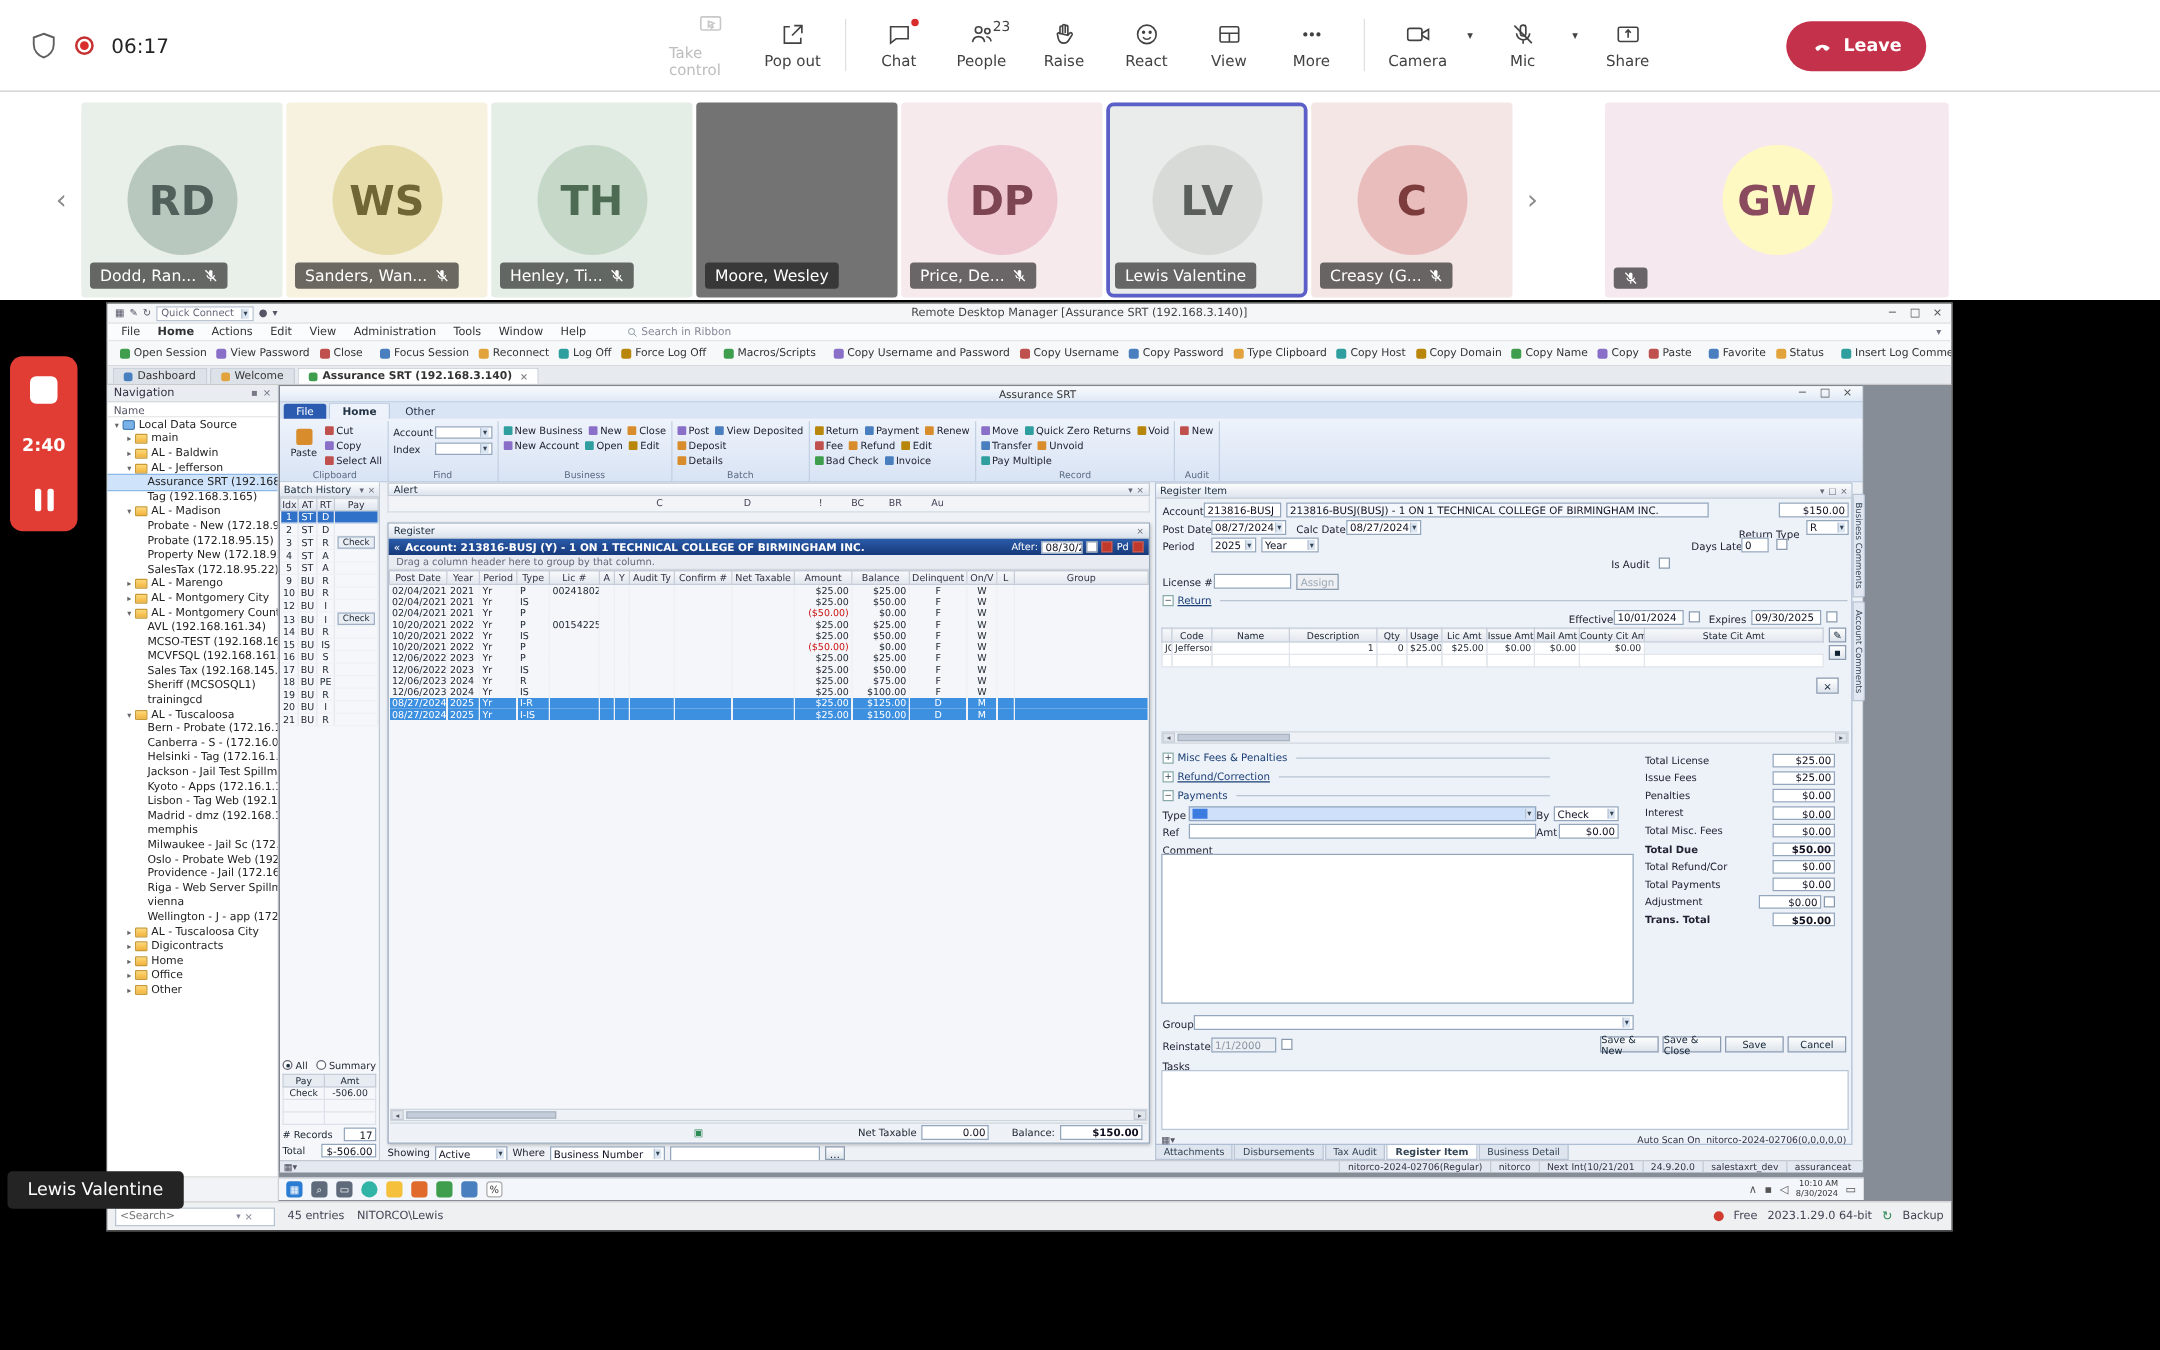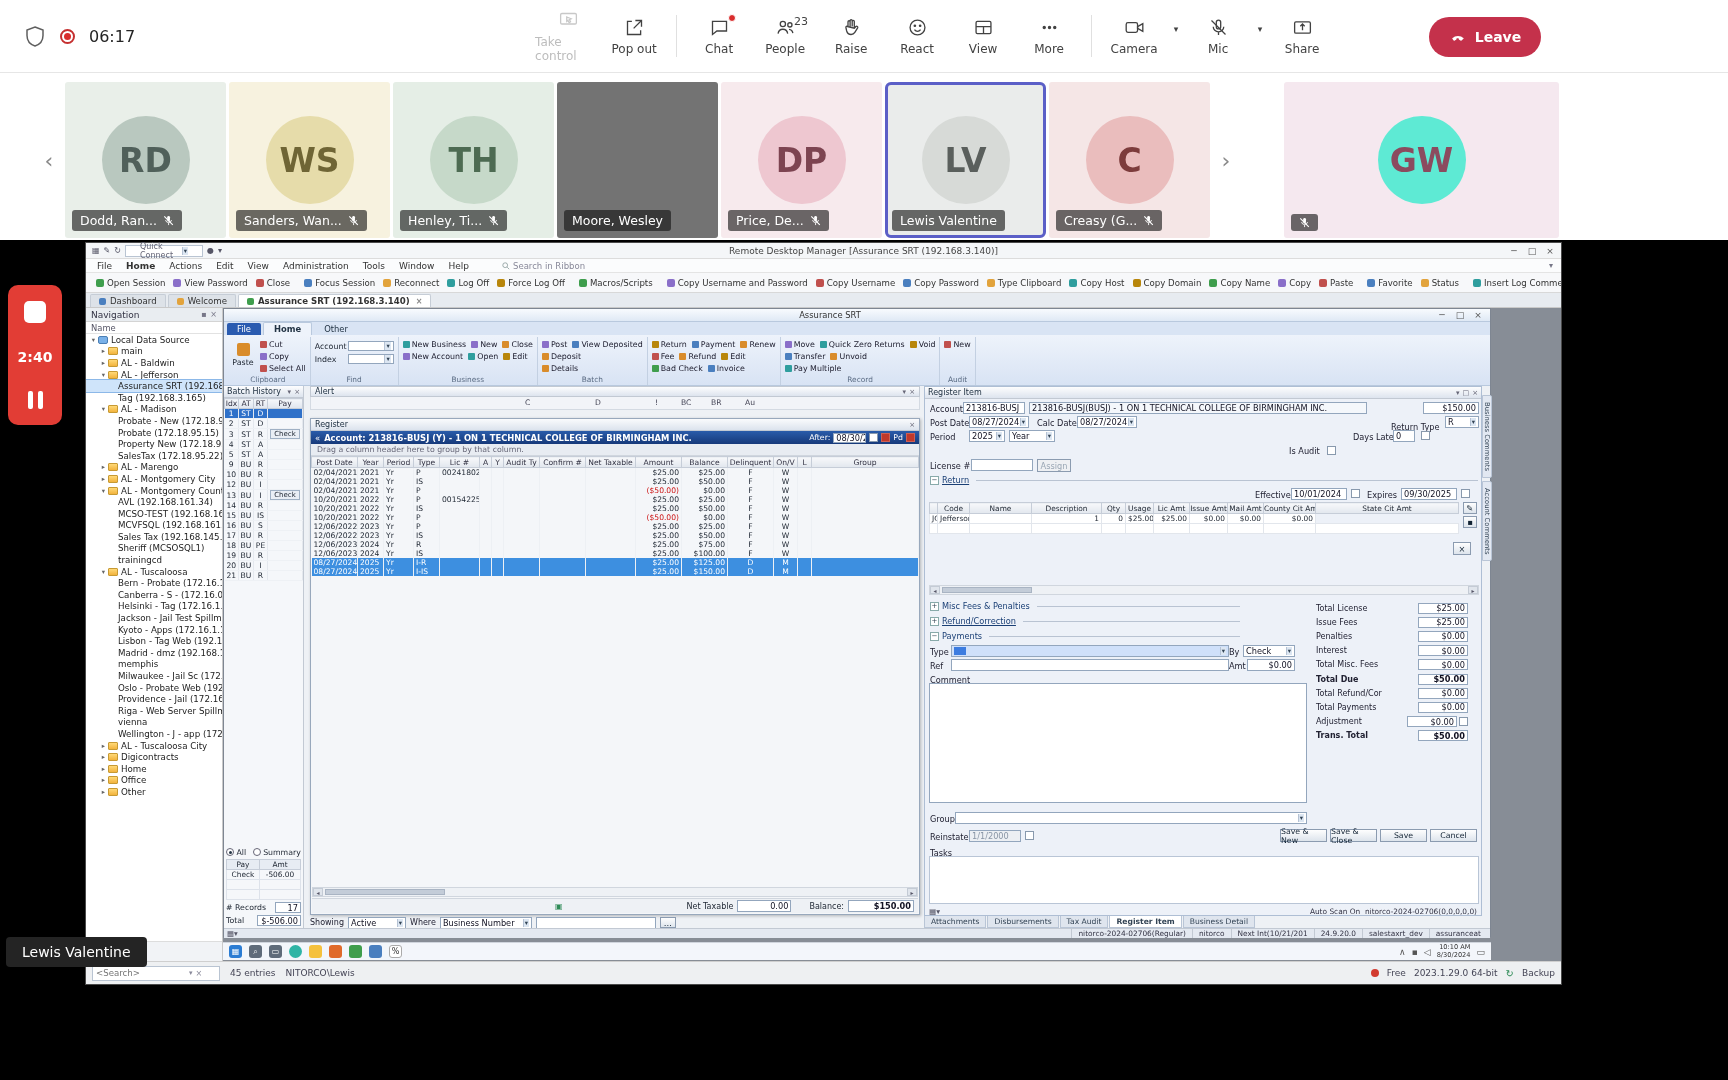--- a/index.html
+++ b/index.html
@@ -37,21 +37,21 @@
 .stopsq{width:22px;height:22px;background:#fff;border-radius:5px}
 .rectime{color:#fff;font-weight:bold;font-size:14px}
 .pausebars{display:flex;gap:5px}
 .pausebars i{width:5px;height:18px;background:#fff;border-radius:2px}
 .presenter{position:absolute;left:6px;top:697px;height:30px;background:#242424;color:#fff;font-size:14px;display:flex;align-items:center;padding:0 16px;border-radius:4px;z-index:40}
 
 .rdm{position:absolute;left:85px;top:2px;width:1477px;height:743px;background:#eef0f2;border:1px solid #4a4a4a;font-size:9px;color:#1e1e1e}
 .rdm-titlebar{height:16px;display:flex;align-items:center;background:#f4f6f8;border-bottom:1px solid #dcdcdc;font-size:9px;padding:0 2px}
 .qat{display:flex;gap:4px;align-items:center;padding-left:4px;color:#556}
 .qat .mini{font-size:8px}
-.qc{display:flex;align-items:center;gap:2px;background:#fff;border:1px solid #b9c4d2;height:12px;padding:0 14px;font-size:8px;color:#667}
+.qc{display:flex;align-items:center;gap:2px;background:#fff;border:1px solid #b9c4d2;height:12px;padding:0 3px;font-size:8px;color:#667}
 .rdm-title{flex:1;text-align:center;color:#444}
 .winbtns{display:flex;color:#555}
 .winbtn{width:18px;text-align:center;font-size:9px;cursor:pointer}
 .rdm-menubar{height:14px;display:flex;align-items:center;padding-left:4px;background:#fbfcfd;border-bottom:1px solid #e4e4e4}
 .menu-item{padding:0 7px;font-size:9px;color:#333;cursor:pointer}
 .menu-item.active{font-weight:bold}
 .ribbon-search{margin-left:26px;color:#889;display:flex;gap:3px;align-items:center;font-size:8.5px}
 .collapse-chev{margin-left:auto;margin-right:8px;color:#778;font-size:8px}
 .rdm-ribbon{height:20px;display:flex;align-items:center;background:#f7f8fa;border-bottom:1px solid #d8d8d8;padding-left:6px;white-space:nowrap;overflow:hidden}
 .rbtn{display:flex;align-items:center;gap:3px;padding:2px 4px;font-size:8.6px;color:#333;cursor:pointer}
@@ -355,21 +355,21 @@
             <span>Creasy (G...</span>
             <svg width="11" height="11" viewBox="0 0 12 12">
               <rect x="4.6" y="1" width="3" height="6" rx="1.5" fill="#fff"></rect>
               <path d="M2.8 5.5a3.3 3.3 0 0 0 6.5 0M6.1 8.8V11" stroke="#fff" stroke-width="1" fill="none"></path>
               <line x1="1.4" y1="1.4" x2="10.7" y2="10.7" stroke="#fff" stroke-width="1.2"></line>
             </svg>
           </div>
         </div>
         <div class="navArrow">›</div>
         <div class="tile wide" style="background:#f5e8ef">
-          <div class="avatar" style="background:#5eead4;color:#8b4b5f">GW</div>
+          <div class="avatar" style="background:#fef9c3;color:#8b4b5f">GW</div>
           <div class="namechip">
             <svg width="11" height="11" viewBox="0 0 12 12">
               <rect x="4.6" y="1" width="3" height="6" rx="1.5" fill="#fff"></rect>
               <path d="M2.8 5.5a3.3 3.3 0 0 0 6.5 0M6.1 8.8V11" stroke="#fff" stroke-width="1" fill="none"></path>
               <line x1="1.4" y1="1.4" x2="10.7" y2="10.7" stroke="#fff" stroke-width="1.2"></line>
             </svg>
           </div>
         </div>
       </div>
   </div>

